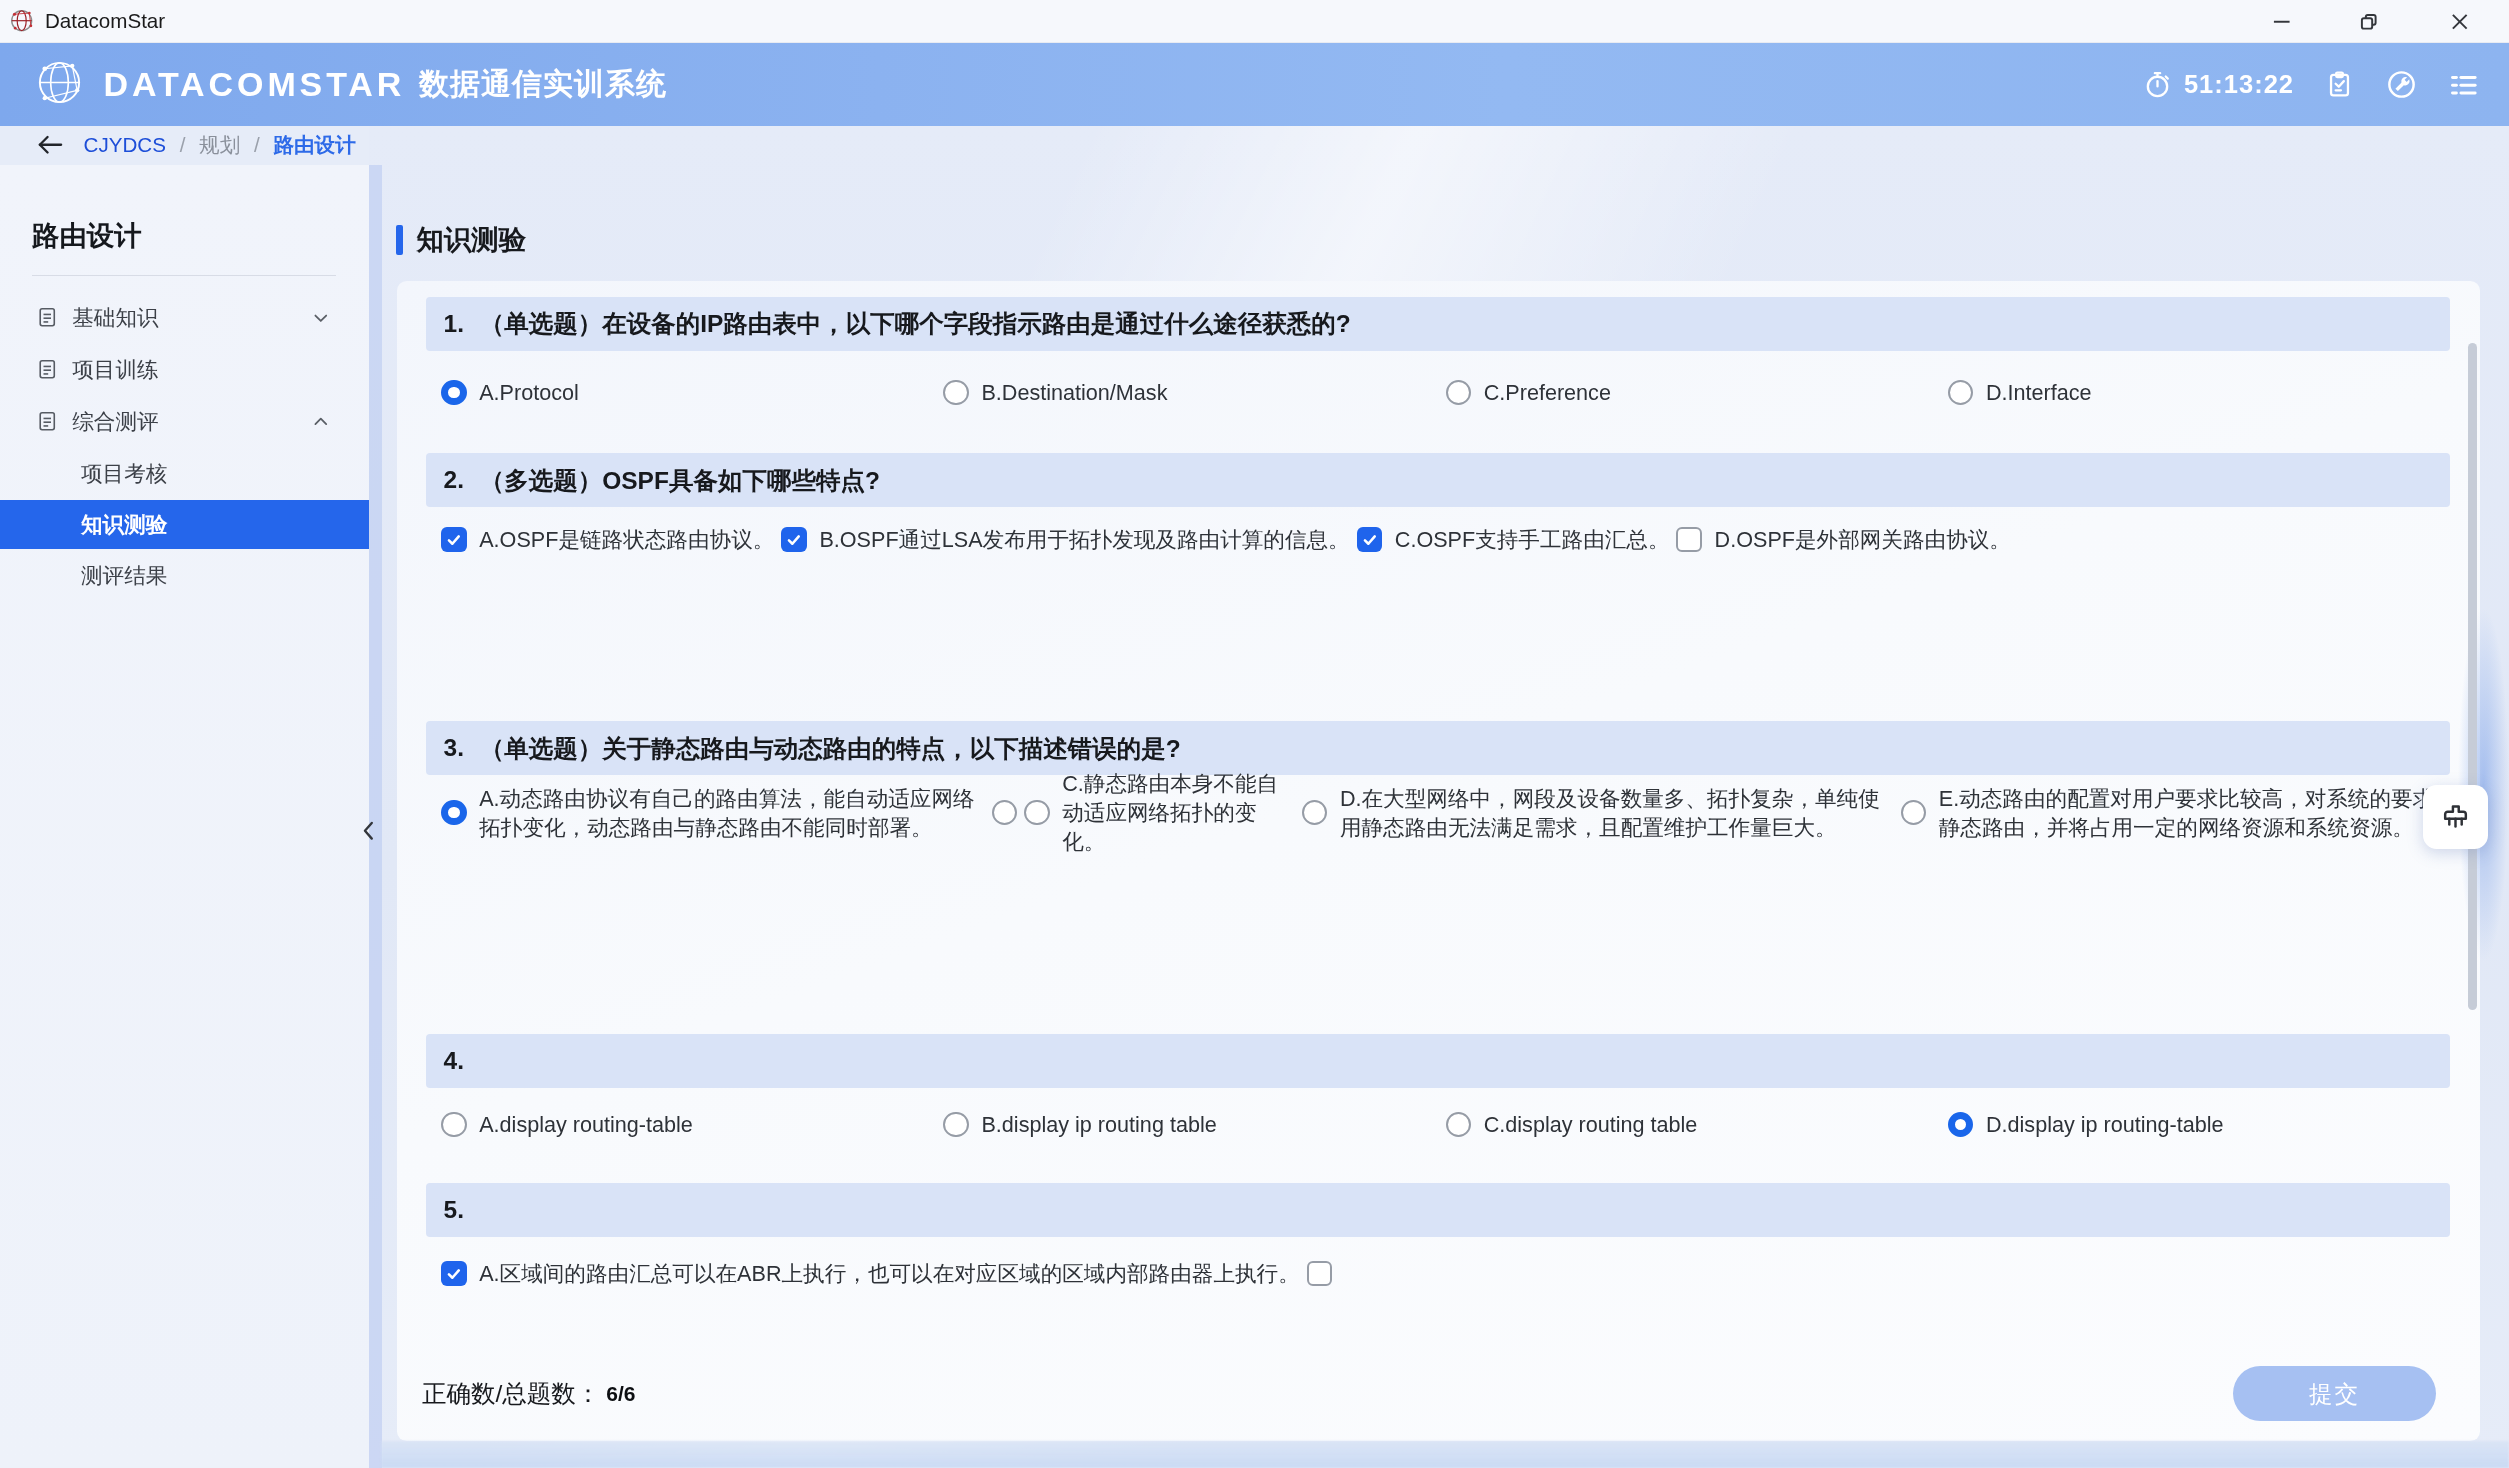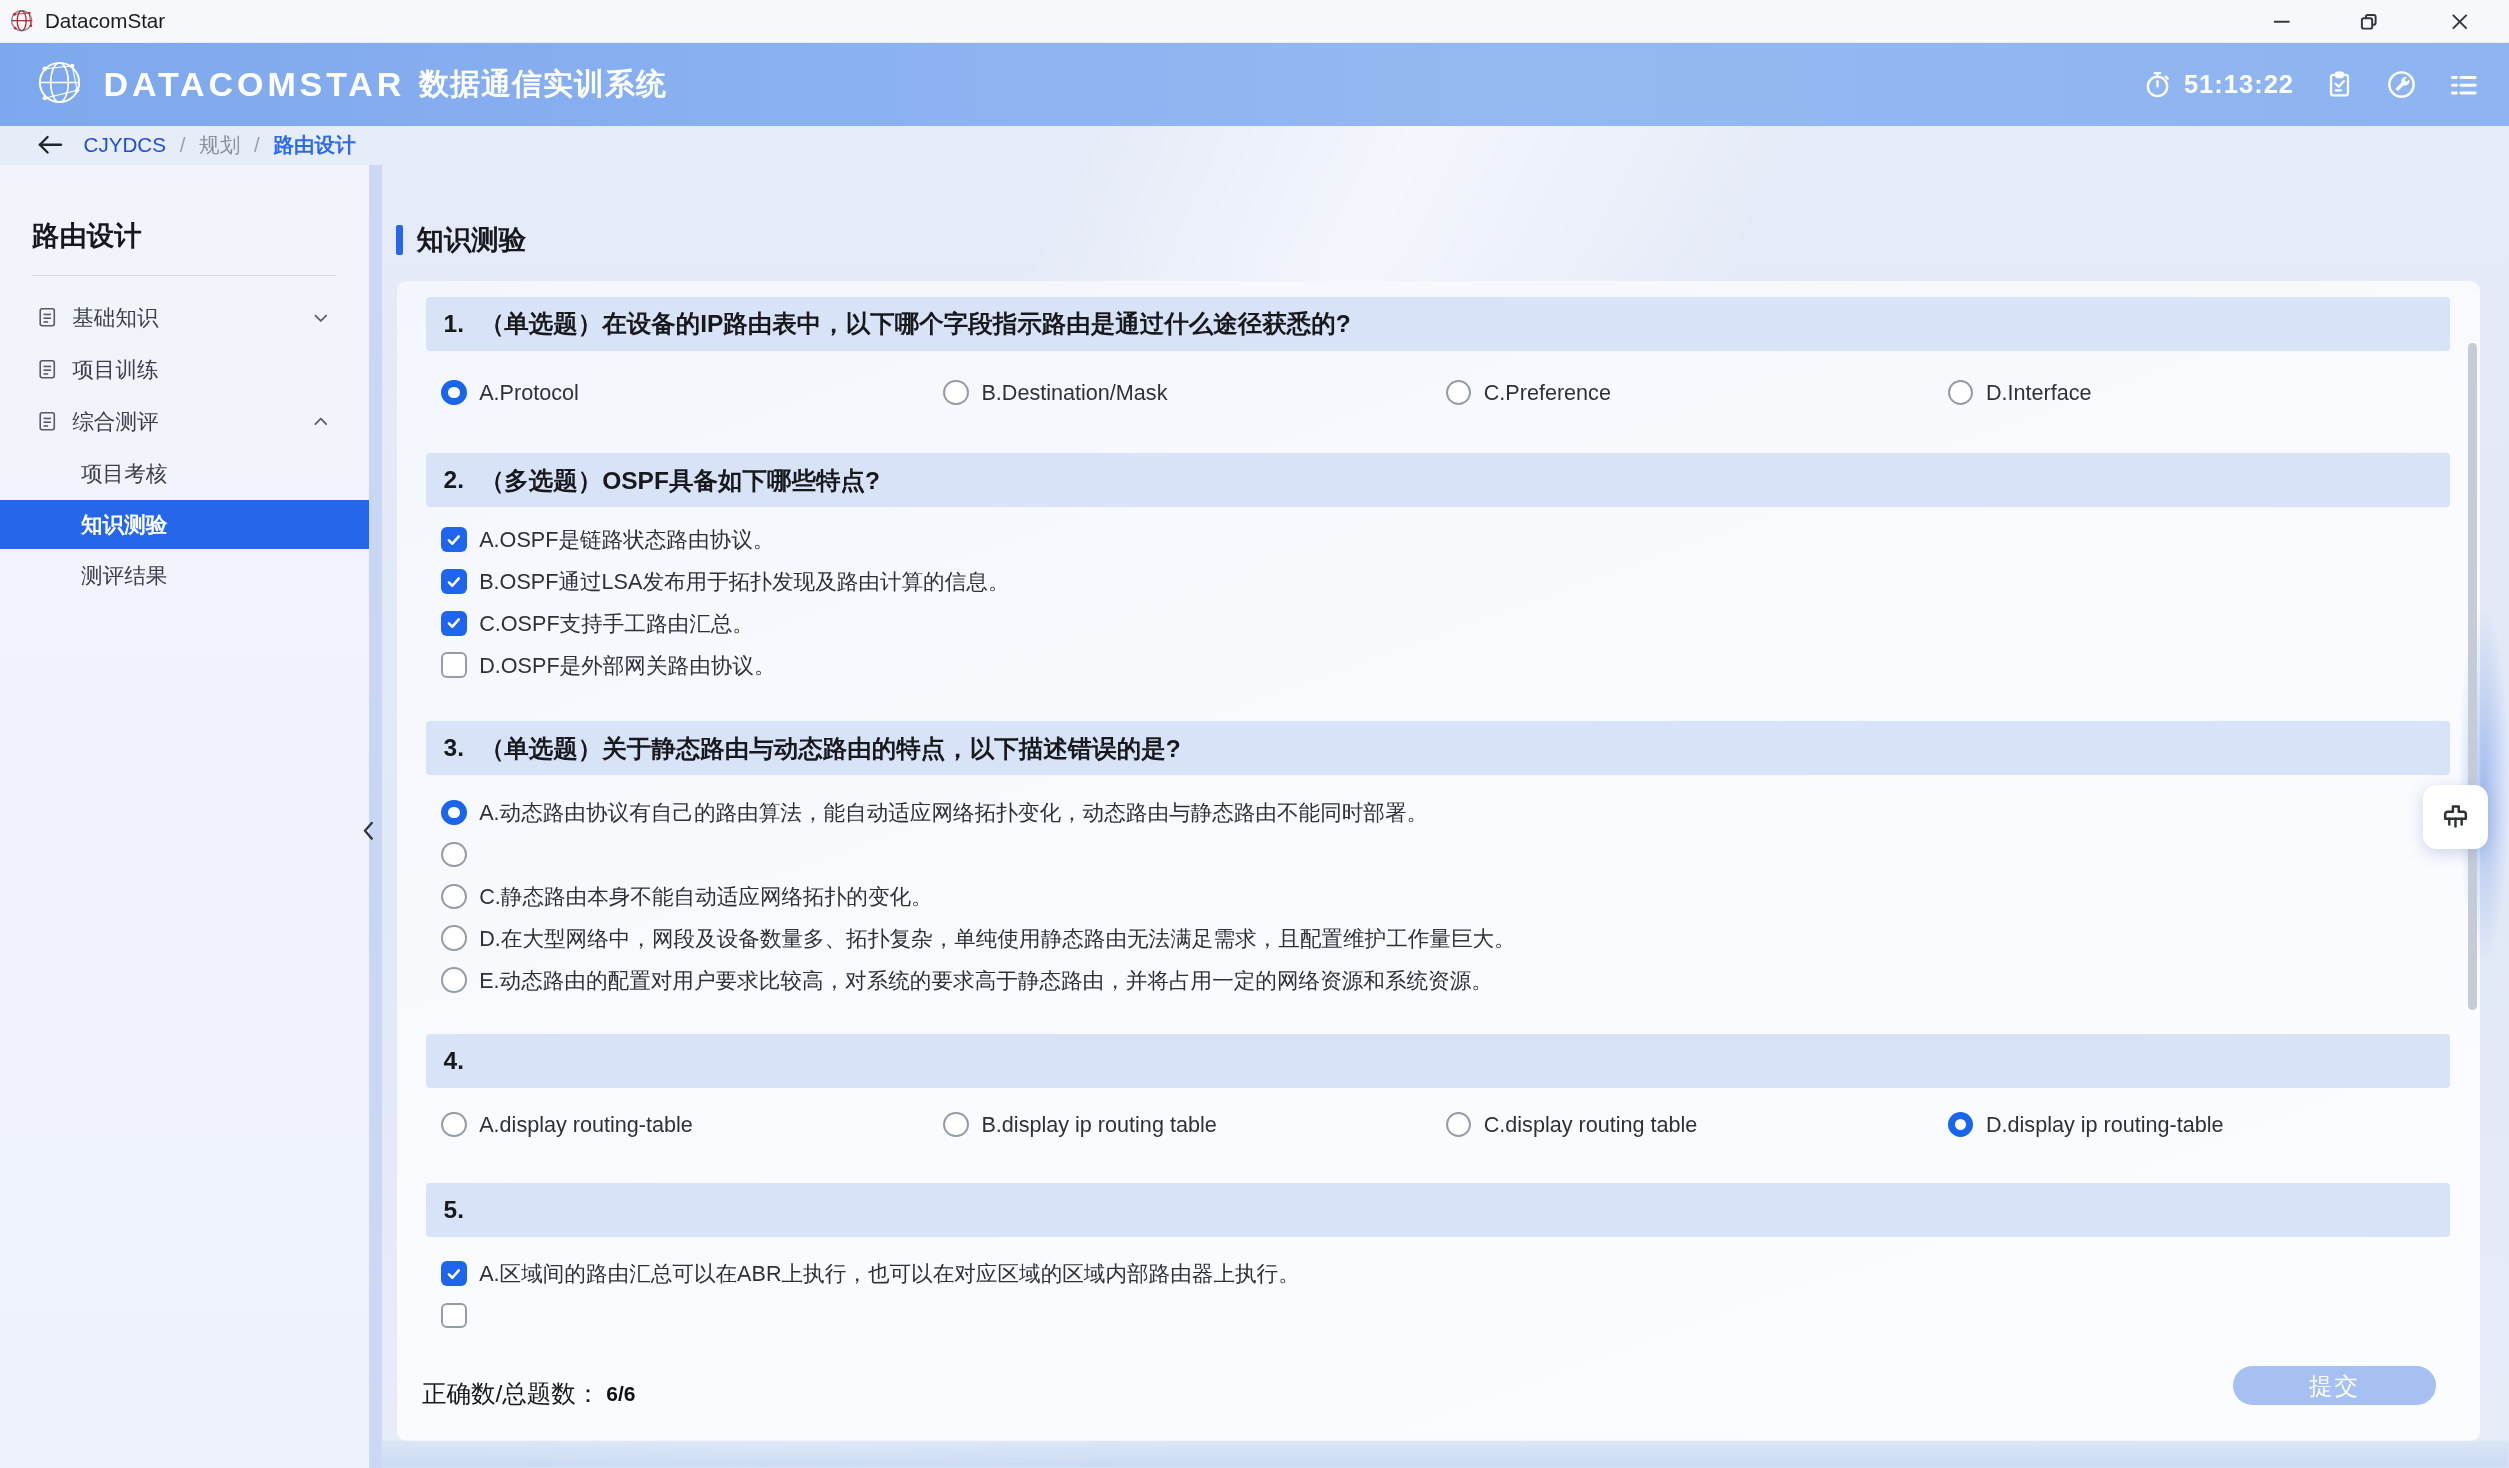--- a/index.html
+++ b/index.html
@@ -88,33 +88,33 @@
     position:absolute;left:29px;width:2024px;height:54px;
     background:#d9e3f7;border-radius:3.9px;
     display:flex;align-items:center;padding-left:17.6px;box-sizing:border-box;
   }
   .q-num{font-size:24.5px;font-weight:bold;color:#17191d;}
   .q-title{margin-left:15.7px;font-size:24.5px;font-weight:bold;color:#17191d;}
 
   .opt{display:flex;align-items:center;gap:12.7px;cursor:pointer;}
   .opt-label{font-size:21.6px;color:#2e3238;}
   .opt-grid{position:absolute;left:44px;width:2009px;display:grid;grid-template-columns:repeat(4,1fr);align-items:center;height:49px;}
-  .opt-stack{position:absolute;left:44px;display:flex;flex-direction:column;gap:6.9px;}
+  .opt-stack{position:absolute;left:44px;display:flex;flex-direction:row;gap:6.9px;}
   .opt-stack .opt{height:35px;}
 
   .radio{width:25.5px;height:25.5px;border:2px solid #969ca6;border-radius:50%;background:#fff;box-sizing:border-box;flex:0 0 25.5px;}
   .radio.sel{border:7.8px solid #1a66ea;}
   .cb{width:25.5px;height:25.5px;border:2px solid #969ca6;border-radius:5.9px;background:#fff;box-sizing:border-box;flex:0 0 25.5px;display:flex;align-items:center;justify-content:center;}
   .cb.sel{border:none;background:#1f64ec;}
 
   .panel-footer-score{position:absolute;left:25px;top:1085px;height:55px;display:flex;align-items:center;}
   .score-label{font-size:24.5px;color:#17191d;}
   .score-value{font-size:21px;font-weight:bold;color:#0d0f12;margin-left:5.9px;}
   .submit-btn{
-    position:absolute;left:1836px;top:1085px;width:203px;height:39px;border:none;
+    position:absolute;left:1836px;top:1085px;width:203px;height:55px;border:none;
     background:#a6c0f2;color:#fff;font-size:23.5px;border-radius:27.4px;cursor:pointer;
     font-family:inherit;letter-spacing:2px;
   }
 
   .scrollbar-thumb{position:absolute;left:2468px;top:343px;width:8.8px;height:667px;background:#c6ccd7;border-radius:4.9px;}
   .float-tool{
     position:absolute;left:2423px;top:785px;width:65px;height:64px;background:#ffffff;border-radius:13.7px;
     display:flex;align-items:center;justify-content:center;cursor:pointer;
     box-shadow:0 3.9px 15.7px rgba(90,115,180,.28);
   }

